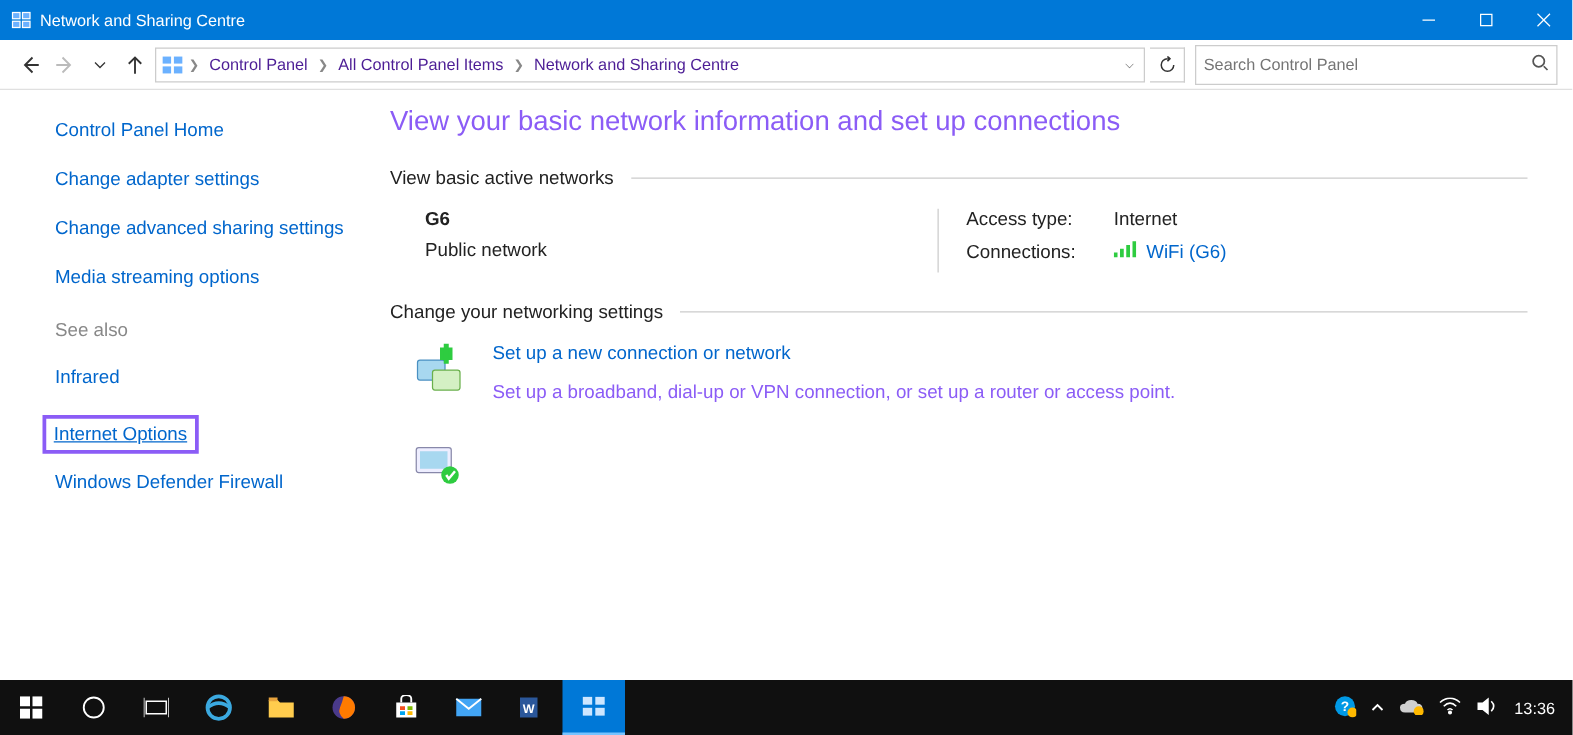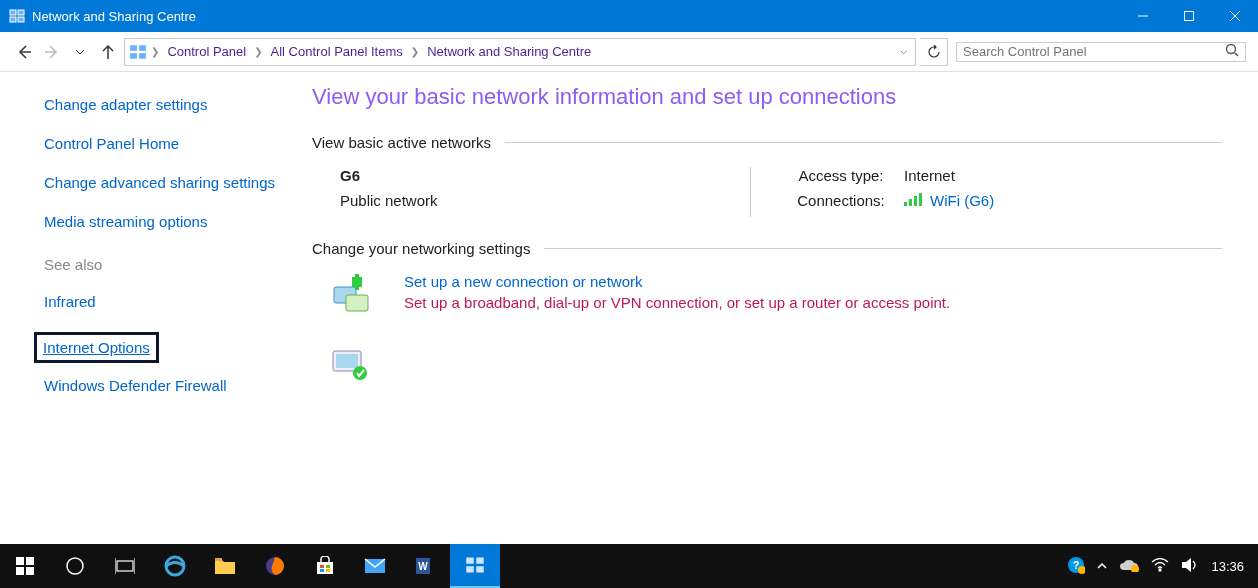--- a/index.html
+++ b/index.html
@@ -13,53 +13,53 @@
 .tb-icon { width:18px; height:18px; display:flex; align-items:center; justify-content:center; }
 
 
 .addrbar { height:40px; display:flex; align-items:center; padding:0 12px; gap:4px; border-bottom:1px solid #e0e0e0; }
 .navbtn { width:24px; height:24px; display:flex; align-items:center; justify-content:center; color:#555; }
 .navbtn.disabled { color:#bbb; }
 .breadcrumb { flex:1; display:flex; align-items:center; border:1px solid #ccc; height:28px; padding:0 4px; font-size:13px; gap:4px; }
 .breadcrumb .crumb { padding:0 4px; color:#4c1d95; }
 .breadcrumb .sep { color:#888; font-size:10px; }
 .refresh { width:28px; height:28px; display:flex; align-items:center; justify-content:center; border:1px solid #ccc; border-left:none;}
-.searchbox { width:290px; height:20px; border:1px solid #ccc; display:flex; align-items:center; padding:0 6px; font-size:13px; margin-left:4px; }
+.searchbox { width:290px; height:32px; border:1px solid #ccc; display:flex; align-items:center; padding:0 6px; font-size:13px; margin-left:4px; }
 .searchbox input { flex:1; border:none; outline:none; font-size:13px; color:#555; }
 .searchbox .sicon { color:#555; }
 .dropdown-arrow { font-size:9px; color:#555; padding:0 4px; }
 
 
 .content { display:flex; height:calc(100% - 32px - 40px - 44px); }
 .sidebar { width:300px; padding:24px 24px 0 44px; font-size:15px; }
 .sidebar a { color:#0066cc; text-decoration:none; display:block; margin-bottom:22px; cursor:pointer; }
 .sidebar .seealso { color:#888; margin-top:26px; margin-bottom:20px; font-size:15px; }
-.highlight-box { border:3px solid #0f172a; padding:4px 6px; margin-left:-10px; margin-bottom:14px; display:inline-block; }
+.highlight-box { border:3px solid #8b5cf6; padding:4px 6px; margin-left:-10px; margin-bottom:14px; display:inline-block; }
 .highlight-box a { margin-bottom:0; text-decoration:underline; }
 
 .main { flex:1; padding:12px 36px 0 12px; font-size:15px; color:#222; }
 .main h1 { color:#8b5cf6; font-weight:400; font-size:22px; margin-bottom:24px; }
 .section-head { display:flex; align-items:center; gap:14px; margin-bottom:16px; }
 .section-head .label { white-space:nowrap; }
 .section-head .line { flex:1; height:1px; background:#ccc; }
 
 .network-box { display:flex; margin-bottom:23px; margin-left:18px; }
 .network-left { flex:0 0 420px; padding-left:10px; }
 .network-left .name { font-weight:600; }
 .network-left .type { margin-top:8px; }
-.network-right { border-left:1px solid #ccc; padding-left:35px; flex:1;text-align:center; }
+.network-right { border-left:1px solid #ccc; padding-left:22px; flex:1; }
 .network-right .row { display:flex; align-items:center; margin-bottom:8px; gap:8px; }
 .network-right .klabel { width:110px; }
 .network-right a { color:#0066cc; text-decoration:none; }
 .signal-icon { display:inline-block; }
 
-.setting-item { display:flex; gap:32px; margin:0 0 28px 18px; }
+.setting-item { display:flex; gap:22px; margin:0 0 28px 18px; }
 .setting-icon { width:42px; height:42px; flex-shrink:0; }
 .setting-text a { color:#0066cc; text-decoration:none; font-size:15px; }
-.setting-text .desc { margin-top:4px; color:#be185d;text-align:right; }
+.setting-text .desc { margin-top:14px; color:#8b5cf6;text-align:right; }
 
 
 .taskbar { position:absolute; bottom:0; left:0; right:0; height:44px; background:#101010; display:flex; align-items:center; }
 .taskbar .tbtn { width:50px; height:44px; display:flex; align-items:center; justify-content:center; color:#fff; }
 .taskbar .tbtn.active { background:#0078d7; border-bottom:2px solid #76c3ff; }
 .taskbar .spacer { flex:1; }
 .taskbar .tray { display:flex; align-items:center; gap:12px; padding-right:14px; color:#fff; font-size:13px; }
 .folder-icon { fill:#ffcc4d; }
 </style>
 </head>
@@ -147,22 +147,22 @@
       <svg width="14" height="14" viewBox="0 0 14 14" fill="none" stroke="#555" stroke-width="1.4">
           <circle cx="6" cy="6" r="4.5"></circle>
           <line x1="10" y1="10" x2="13" y2="13"></line>
         </svg>
     </span>
   </div>
 </div>
 
 <div class="content">
   <div class="sidebar">
+    <a>Control Panel Home</a>
     <a>Change adapter settings</a>
-    <a>Control Panel Home</a>
     <a>Change advanced sharing settings</a>
     <a>Media streaming options</a>
     <div class="seealso">See also</div>
     <a>Infrared</a>
     <div class="highlight-box">
       <a>Internet Options</a>
     </div>
     <a>Windows Defender Firewall</a>
   </div>
 

